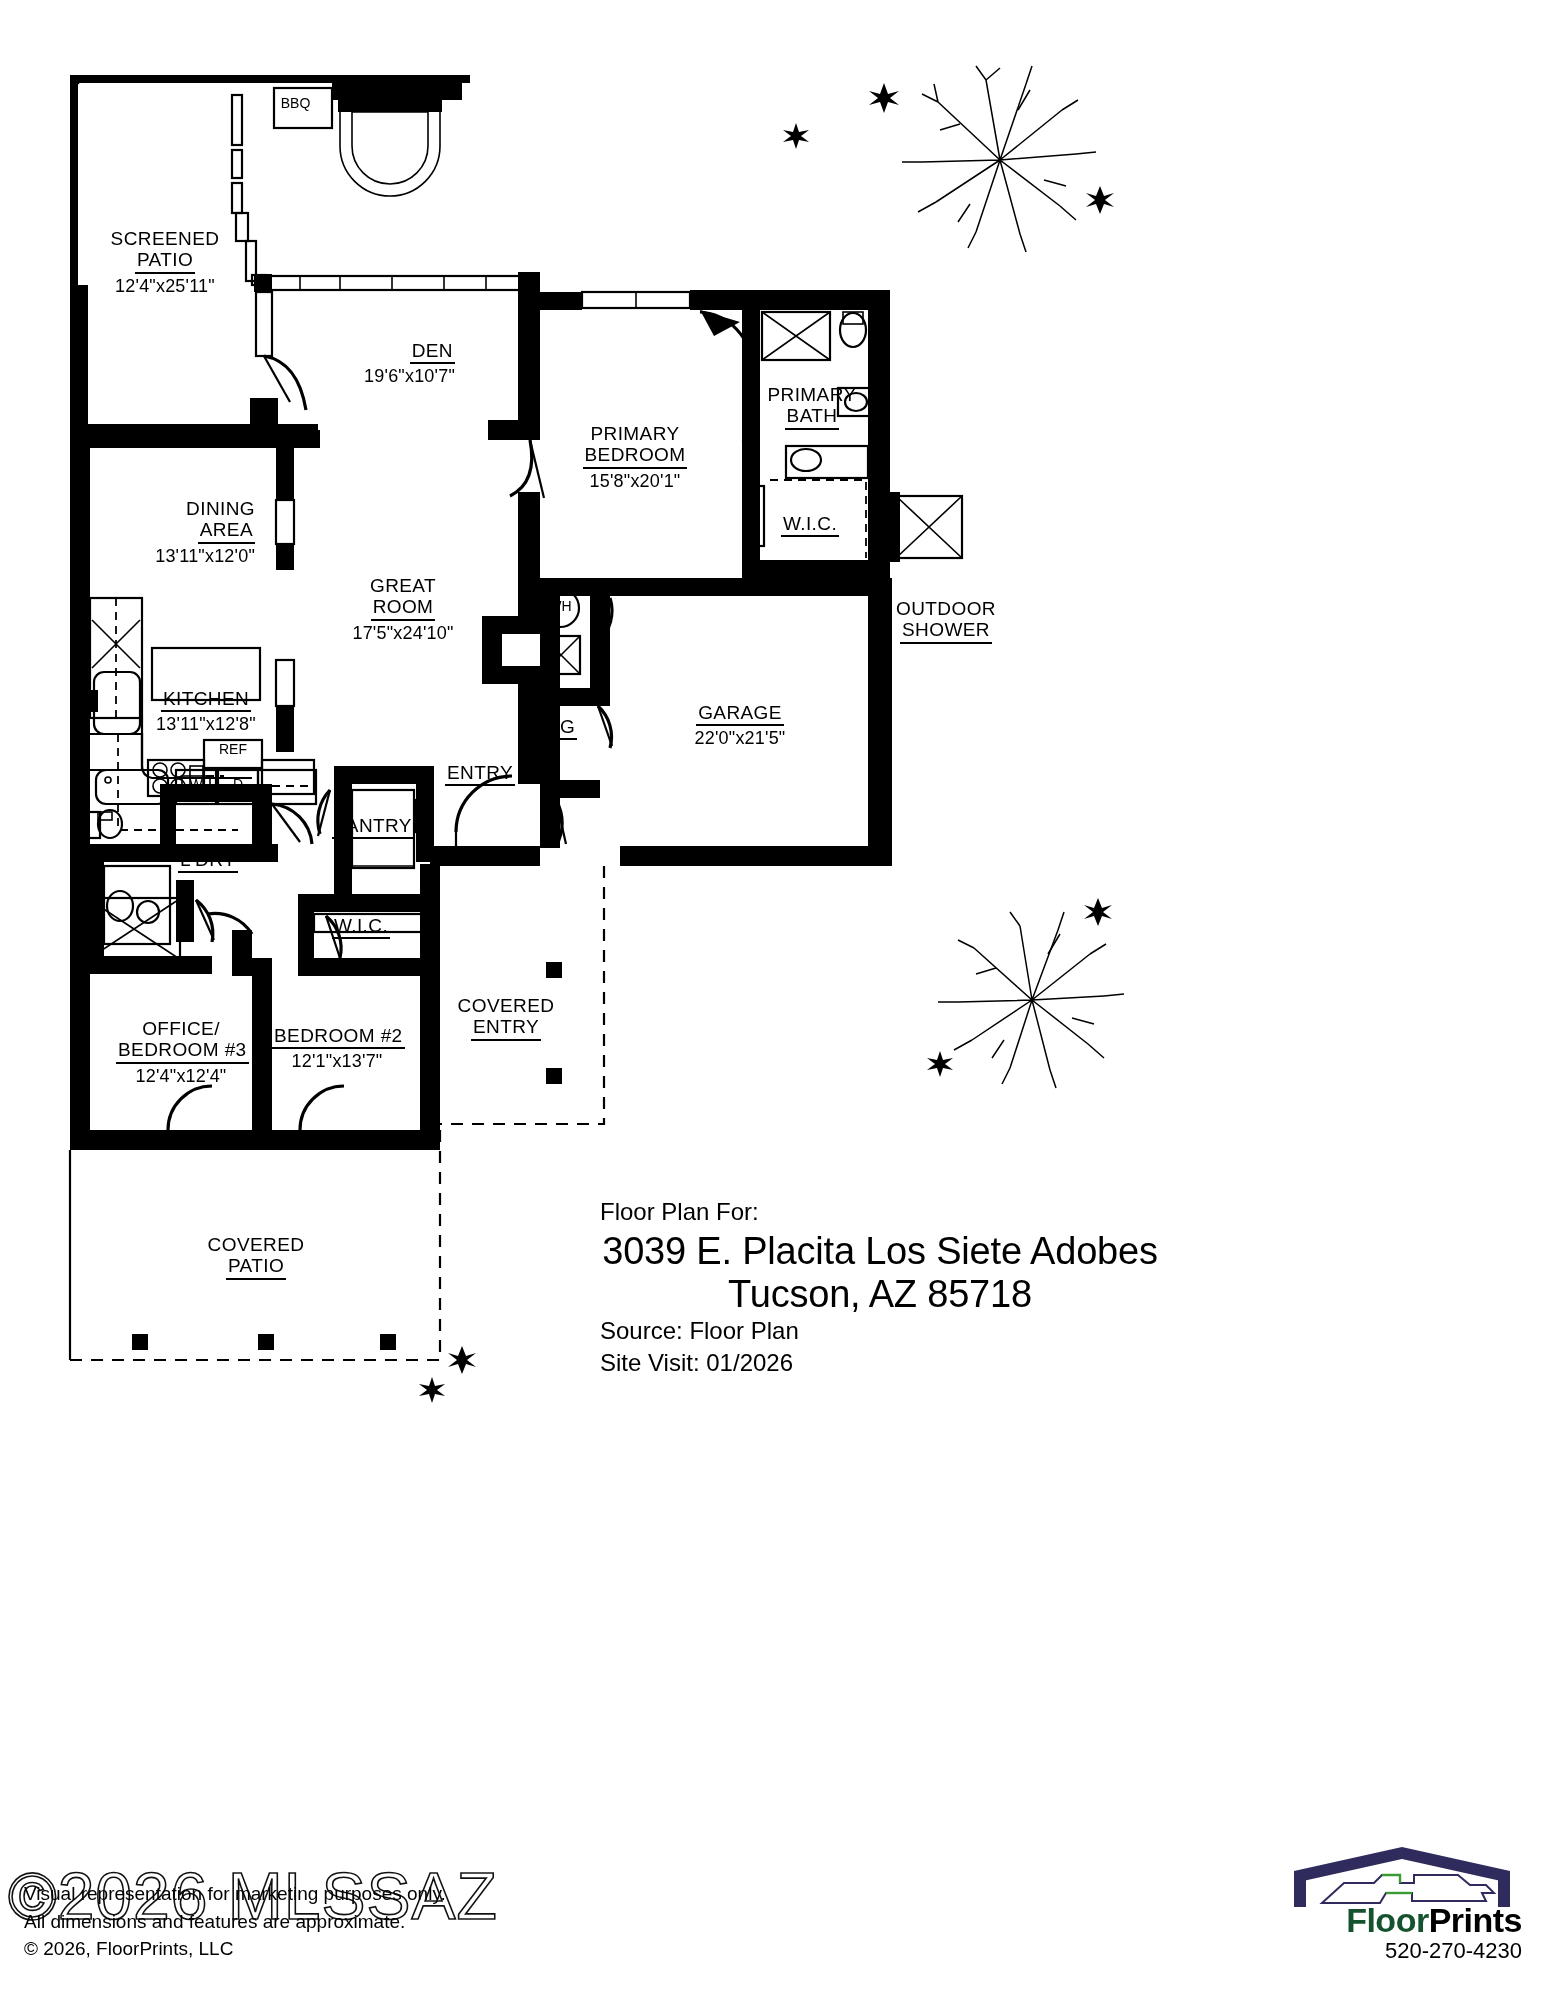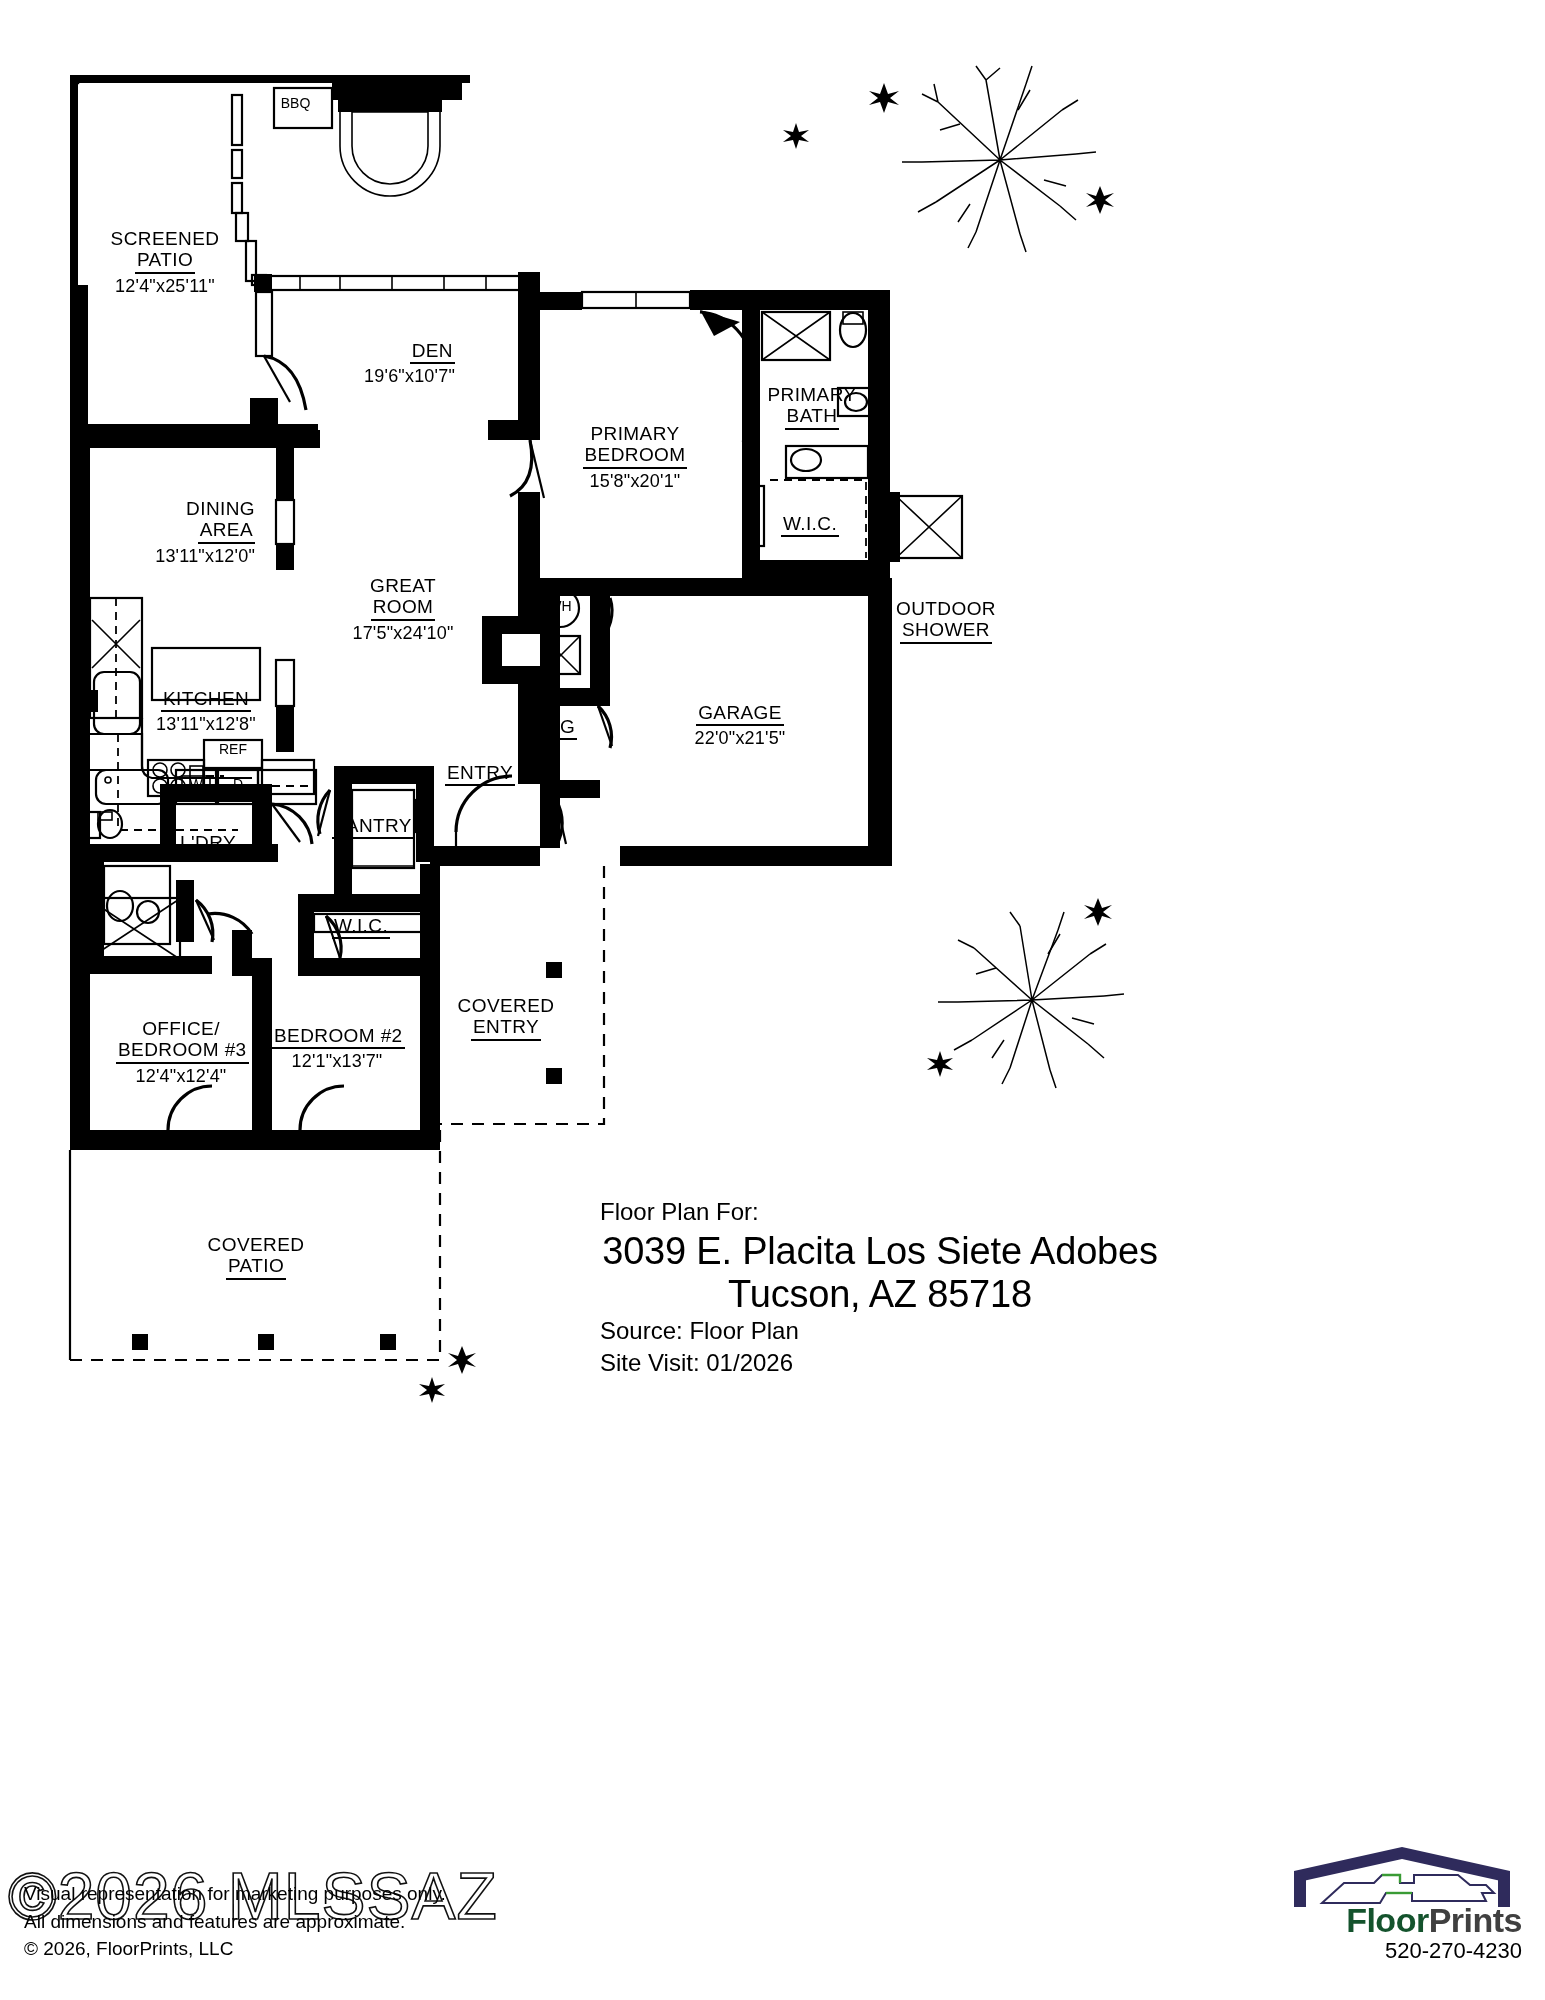--- a/index.html
+++ b/index.html
@@ -17,21 +17,21 @@
   #title .t1{font-size:38px;line-height:1.12;letter-spacing:-.2px;text-align:center;}
   #title .t2{font-size:24px;line-height:1.35;}
   
   #footer{position:absolute;left:24px;top:1880px;font-size:19px;line-height:1.45;}
   #watermark{position:absolute;left:8px;top:1858px;font-size:66px;letter-spacing:1px;
      color:transparent;-webkit-text-stroke:1.6px #111;white-space:nowrap;pointer-events:none;}
   
   #logo{position:absolute;left:1022px;top:1845px;width:500px;text-align:right;}
   #logo .wordmark{font-size:34px;font-weight:bold;letter-spacing:-.5px;line-height:1;margin-top:-4px;}
   #logo .wordmark .a{color:#14532d;}
-  #logo .wordmark .b{color:#404040;text-align:right;}
+  #logo .wordmark .b{color:#000000;text-align:right;}
   #logo .url{font-size:22px;line-height:1.3;margin-top:4px;}
   #logo .tel{font-size:22px;line-height:1.3;}
 </style>
 </head>
 <body>
 
 <svg id="plan" viewBox="0 0 1545 2000" xmlns="http://www.w3.org/2000/svg">
   <defs>
     <style>
       .w{fill:#000;stroke:none}              /* solid (thick) wall */
@@ -404,21 +404,21 @@
 </div>
 
 <div class="lbl sm" style="left:440px;top:762px;width:80px;">
   <span class="nm sm u">ENTRY</span>
 </div>
 
 <div class="lbl sm" style="left:328px;top:815px;width:90px;">
   <span class="nm sm u">PANTRY</span>
 </div>
 
-<div class="lbl sm" style="left:168px;top:832px;width:80px;">
+<div class="lbl sm" style="left:168px;top:849px;width:80px;">
   <span class="nm sm u">L'DRY</span>
 </div>
 
 <div class="lbl sm" style="left:316px;top:915px;width:90px;">
   <span class="nm sm u">W.I.C.</span>
 </div>
 
 <div class="lbl" style="left:116px;top:1018px;width:130px;">
   <span class="nm">OFFICE/</span>
   <span class="nm u">BEDROOM #3</span>

